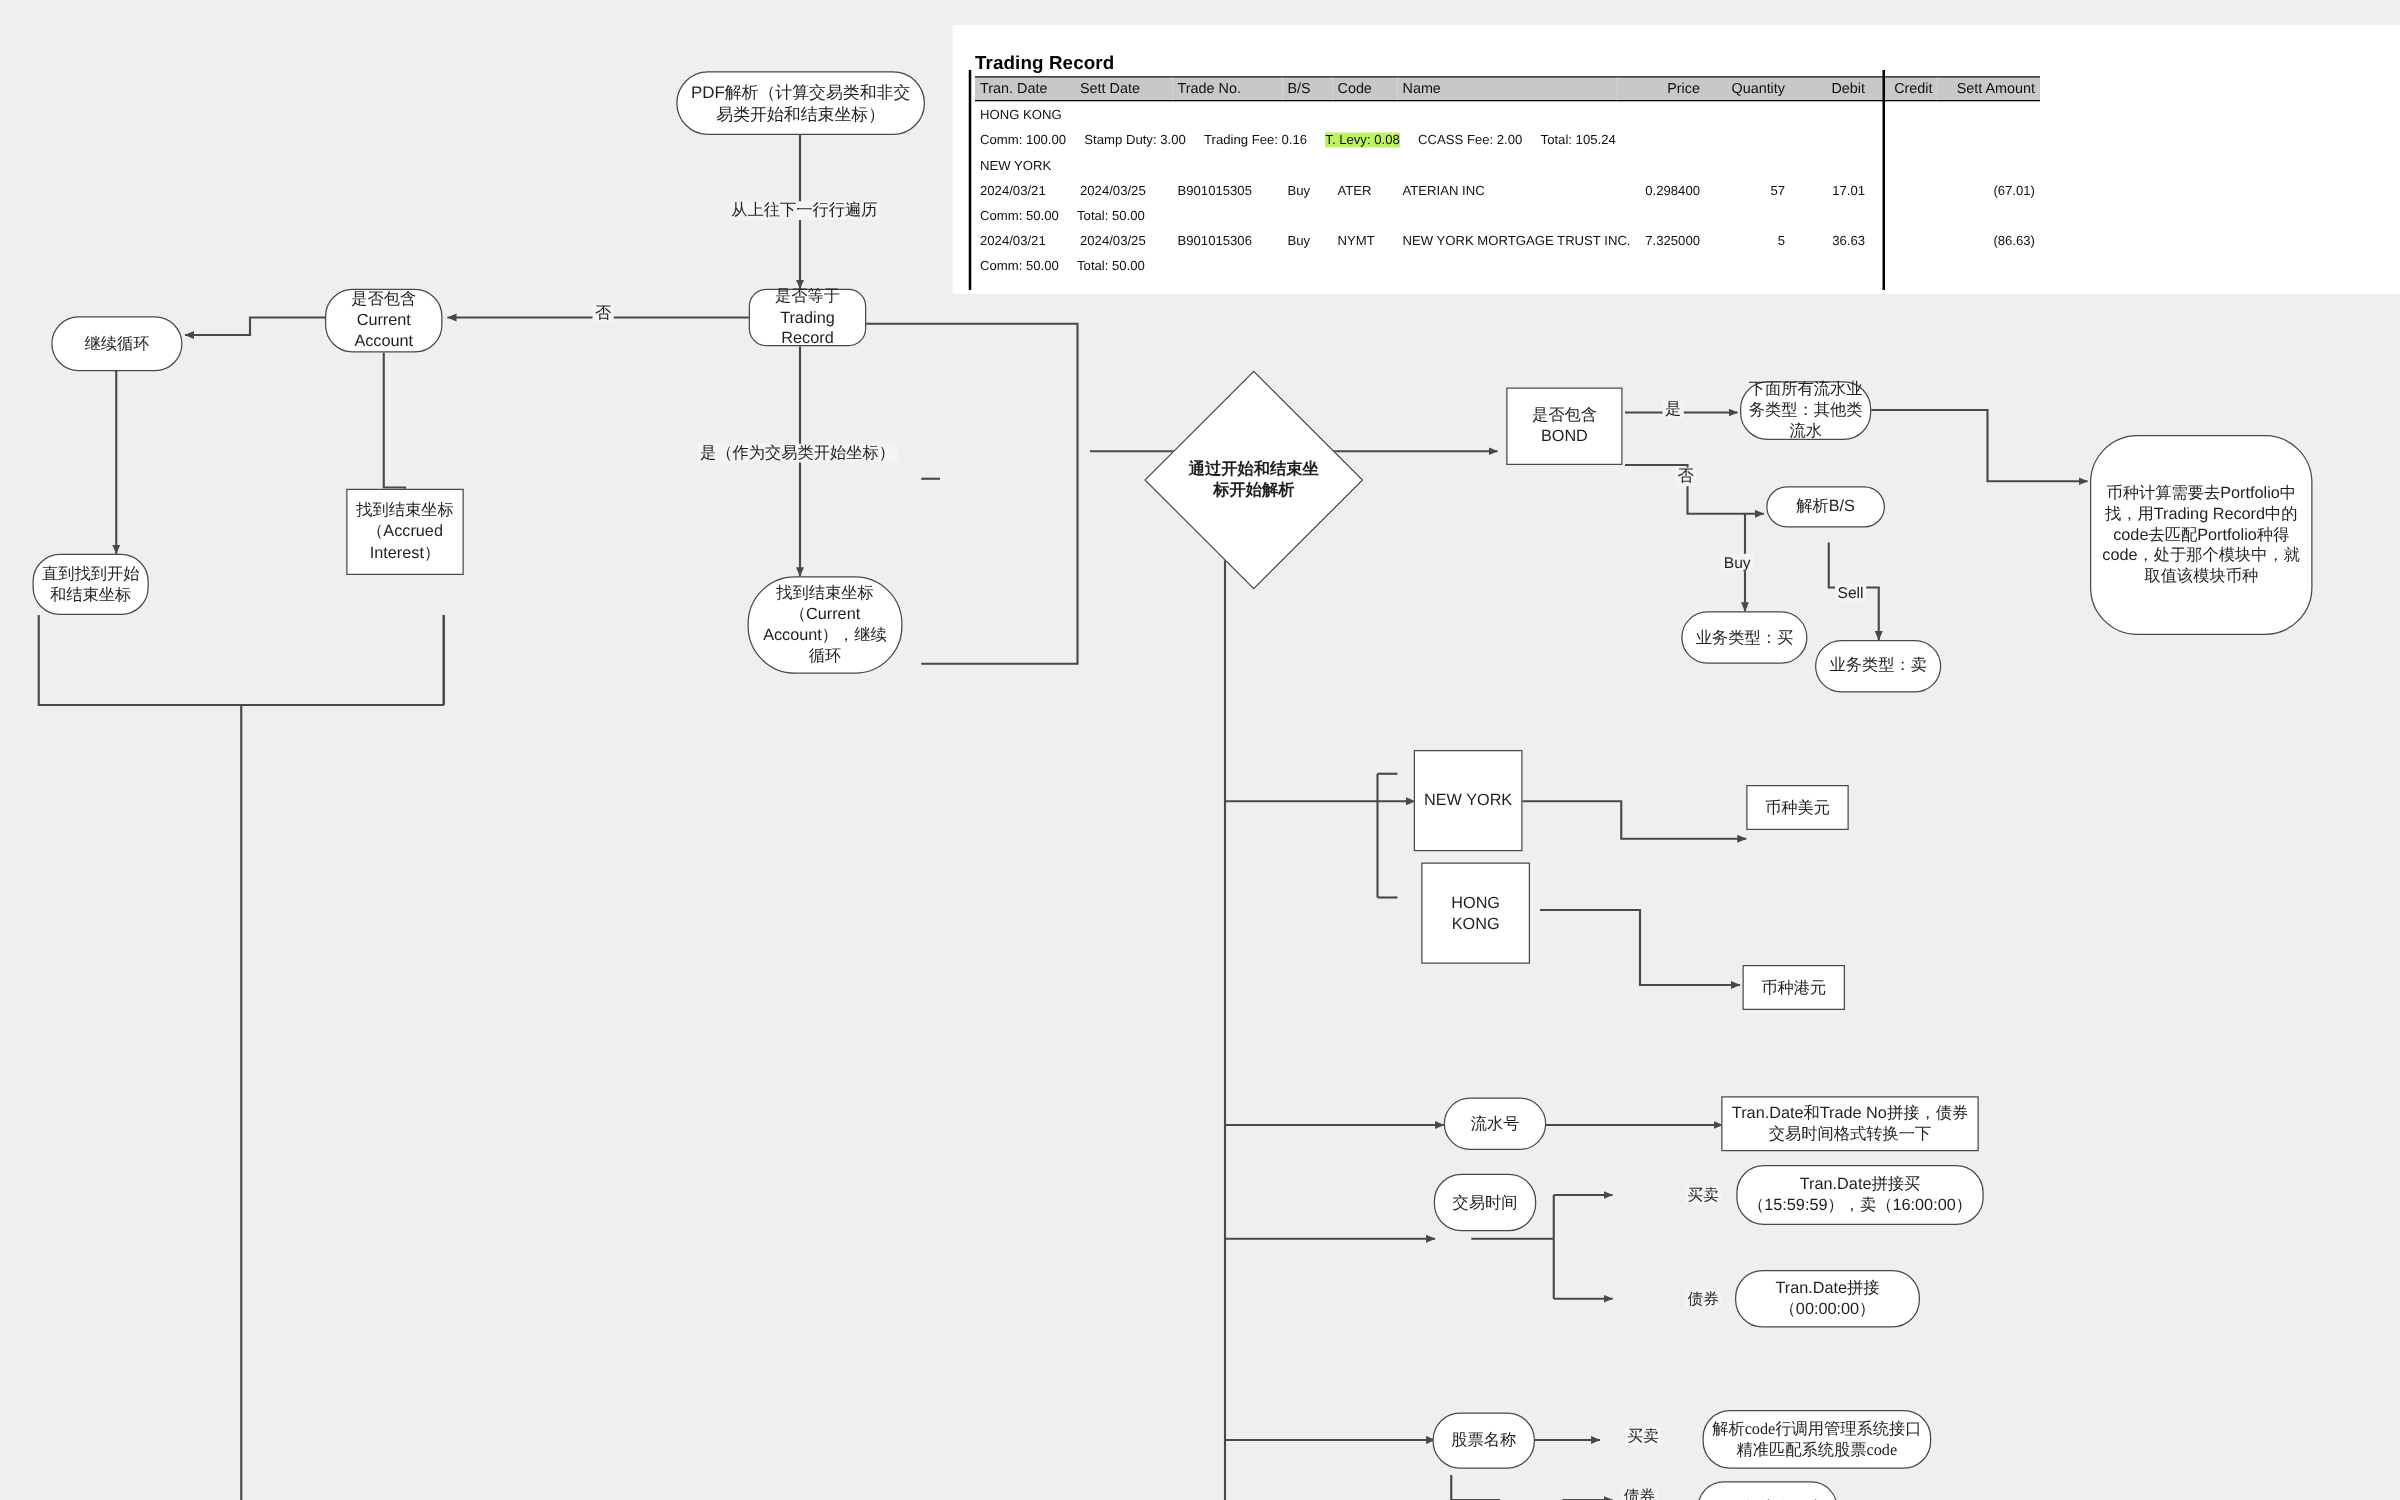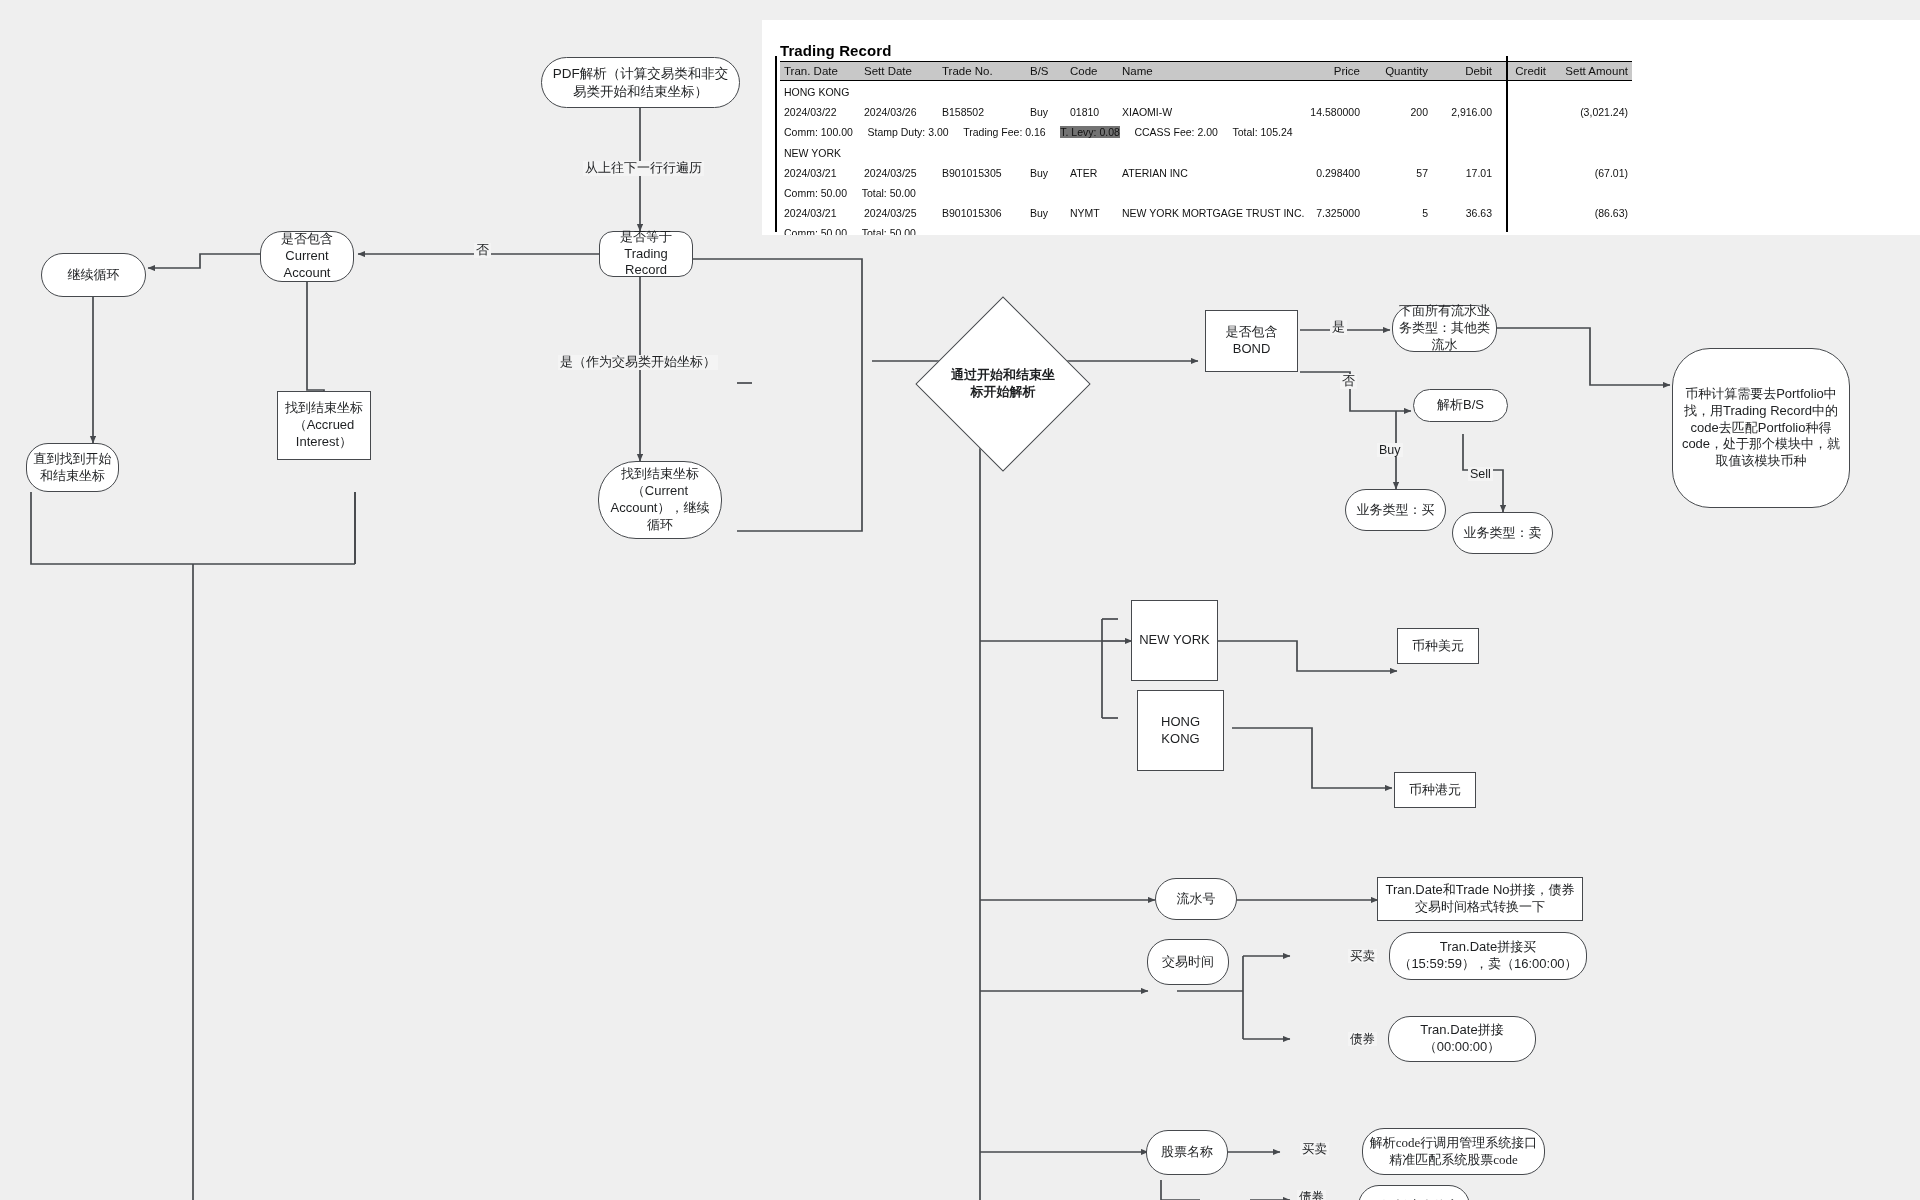--- a/index.html
+++ b/index.html
@@ -95,21 +95,21 @@
   table.trtable tr.grp td{font-size:10.5px;padding-top:5px;}
   .sidebar-l{
     position:absolute;left:13px;top:36px;width:1.6px;height:176px;background:#000;z-index:3;
   }
   .sidebar-r{
     position:absolute;left:744px;top:36px;width:1.6px;height:176px;background:#000;z-index:3;
   }
   .fees{
     font-size:10.5px;color:#111;white-space:nowrap;
   }
-  .fee-sel{background:#737373;}
+  .fee-sel{background:#bef264;}
 </style>
 </head>
 <body>
 
 <div id="canvas">
 
   <svg class="edges" viewBox="0 0 1920 1200">
     <defs>
       <marker id="arrow" markerWidth="9" markerHeight="9" refX="7.2" refY="3.2" orient="auto" markerUnits="userSpaceOnUse">
         <path d="M0,0 L7.6,3.2 L0,6.4 z" fill="#46494d"></path>
@@ -234,33 +234,20 @@
             <th class="r" style="width:56px">Debit</th>
             <th class="r" style="width:46px">Credit</th>
             <th class="r" style="width:74px">Sett Amount</th>
           </tr>
         </thead>
         <tbody id="tr-body">
             <tr class="grp">
               <td colspan="11" class="l">HONG KONG</td>
             </tr>
             <tr>
-              <td class="l">2024/03/22</td>
-              <td class="l">2024/03/26</td>
-              <td class="l">B158502</td>
-              <td class="l">Buy</td>
-              <td class="l">01810</td>
-              <td class="l">XIAOMI-W</td>
-              <td class="r">14.580000</td>
-              <td class="r">200</td>
-              <td class="r">2,916.00</td>
-              <td class="r"></td>
-              <td class="r">(3,021.24)</td>
-            </tr>
-            <tr>
               <td colspan="11" class="l fees"><span>Comm: 100.00</span><span>&nbsp;&nbsp;&nbsp;&nbsp;&nbsp;</span><span>Stamp Duty: 3.00</span><span>&nbsp;&nbsp;&nbsp;&nbsp;&nbsp;</span><span>Trading Fee: 0.16</span><span>&nbsp;&nbsp;&nbsp;&nbsp;&nbsp;</span><span class="fee-sel">T. Levy: 0.08</span><span>&nbsp;&nbsp;&nbsp;&nbsp;&nbsp;</span><span>CCASS Fee: 2.00</span><span>&nbsp;&nbsp;&nbsp;&nbsp;&nbsp;</span><span>Total: 105.24</span></td>
             </tr>
             <tr class="grp">
               <td colspan="11" class="l">NEW YORK</td>
             </tr>
             <tr>
               <td class="l">2024/03/21</td>
               <td class="l">2024/03/25</td>
               <td class="l">B901015305</td>
               <td class="l">Buy</td>
@@ -318,21 +305,21 @@
   </div>
 
   <div class="elabel" style="left:1377px;top:443px;font-size:12.5px;">Buy</div>
 
   <div class="elabel" style="left:1468px;top:467px;font-size:12.5px;">Sell</div>
 
   <div class="node pill" style="left:1345px;top:489px;width:101px;height:42px;font-size:13px;">
     <span>业务类型：买</span>
   </div>
 
-  <div class="node pill" style="left:1452px;top:512px;width:101px;height:42px;font-size:13px;">
+  <div class="node pill" style="left:1452px;top:512px;width:101px;height:42px;font-size:13px;font-family:Liberation Mono, monospace;">
     <span>业务类型：卖</span>
   </div>
 
   <div class="node big-round" style="left:1672px;top:305px;width:178px;height:160px;font-size:13px;margin-top:43px;">
     <span>币种计算需要去Portfolio中找，用Trading Record中的code去匹配Portfolio种得code，处于那个模块中，就取值该模块币种</span>
   </div>
 
   <div class="node rect" style="left:1131px;top:600px;width:87px;height:81px;font-size:13px;">
     <span>NEW YORK</span>
   </div>

